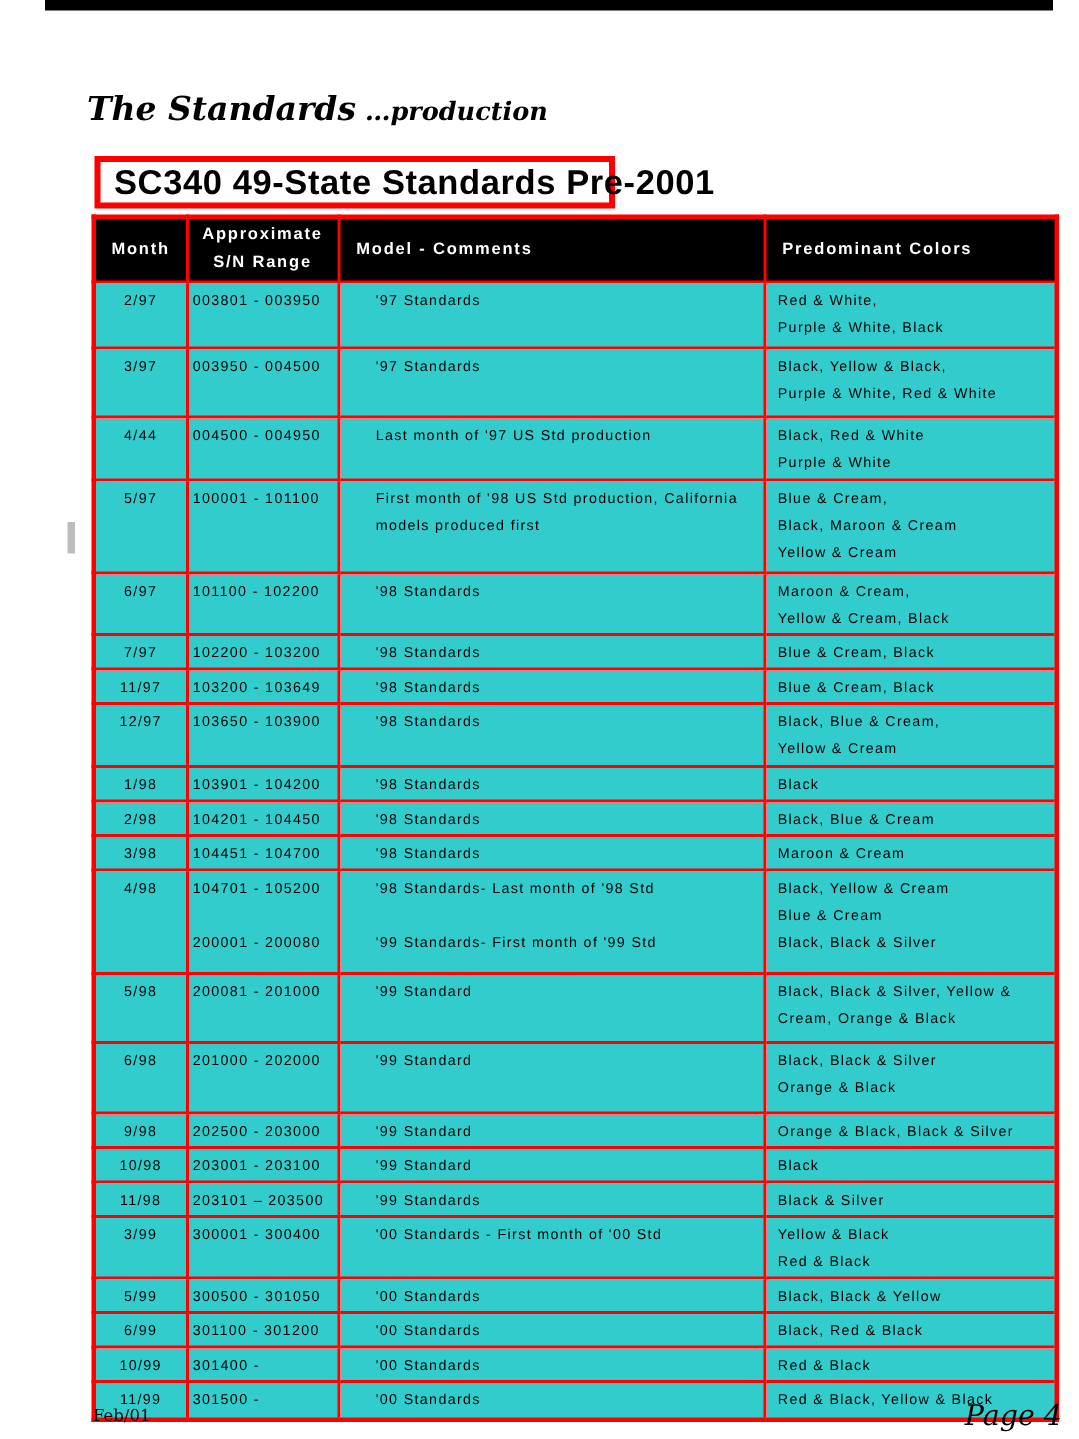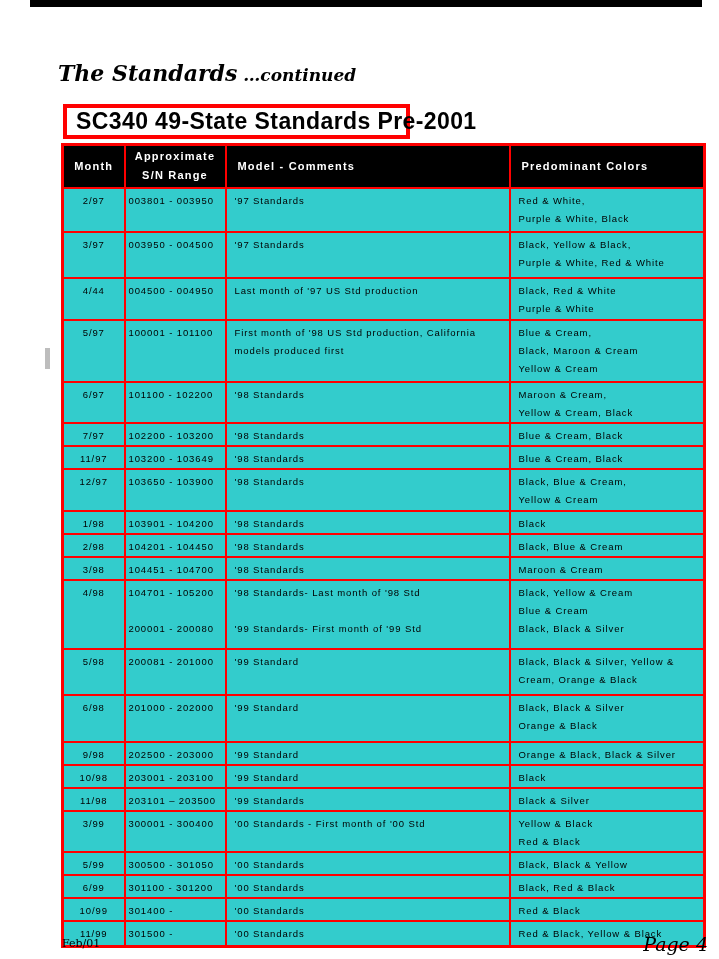--- a/index.html
+++ b/index.html
@@ -89,21 +89,21 @@
     background: var(--cell-bg);
     border: 2px solid var(--table-border);
     vertical-align: top;
     font-size: 9.5px;
     letter-spacing: 0.9px;
     padding-top: 3px;
     overflow: hidden;
   }
   .std-table td.col-month  { text-align: center; }
   .std-table td.col-sn     { padding-left: 3px; }
-  .std-table td.col-model  { padding-left: 8px; }
+  .std-table td.col-model  { padding-left: 24px; }
   .std-table td.col-colors { padding-left: 8px; }
   .cell-line { line-height: 18px; min-height: 18px; white-space: nowrap; }
   .footer-left {
     position: absolute;
     left: 62px; top: 937px;
     font-family: "DejaVu Serif", serif;
     font-size: 11px;
   }
   .footer-right {
     position: absolute;
@@ -115,21 +115,21 @@
 </style>
 </head>
 <body>
 
 <div class="page">
 
   <div class="scan-bar"></div>
   <div class="scan-smudge"></div>
 
   <div class="doc-title">
-    <span class="main">The Standards</span><span class="suffix">…continued</span>
+    <span class="main">The Standards</span><span class="suffix">…production</span>
   </div>
 
   <div class="section-box">
     <span class="box-label">SC340  49-State Standards Pre-2001</span>
   </div>
 
   <table class="std-table">
     <colgroup>
       <col class="c-month">
         <col class="c-sn">

